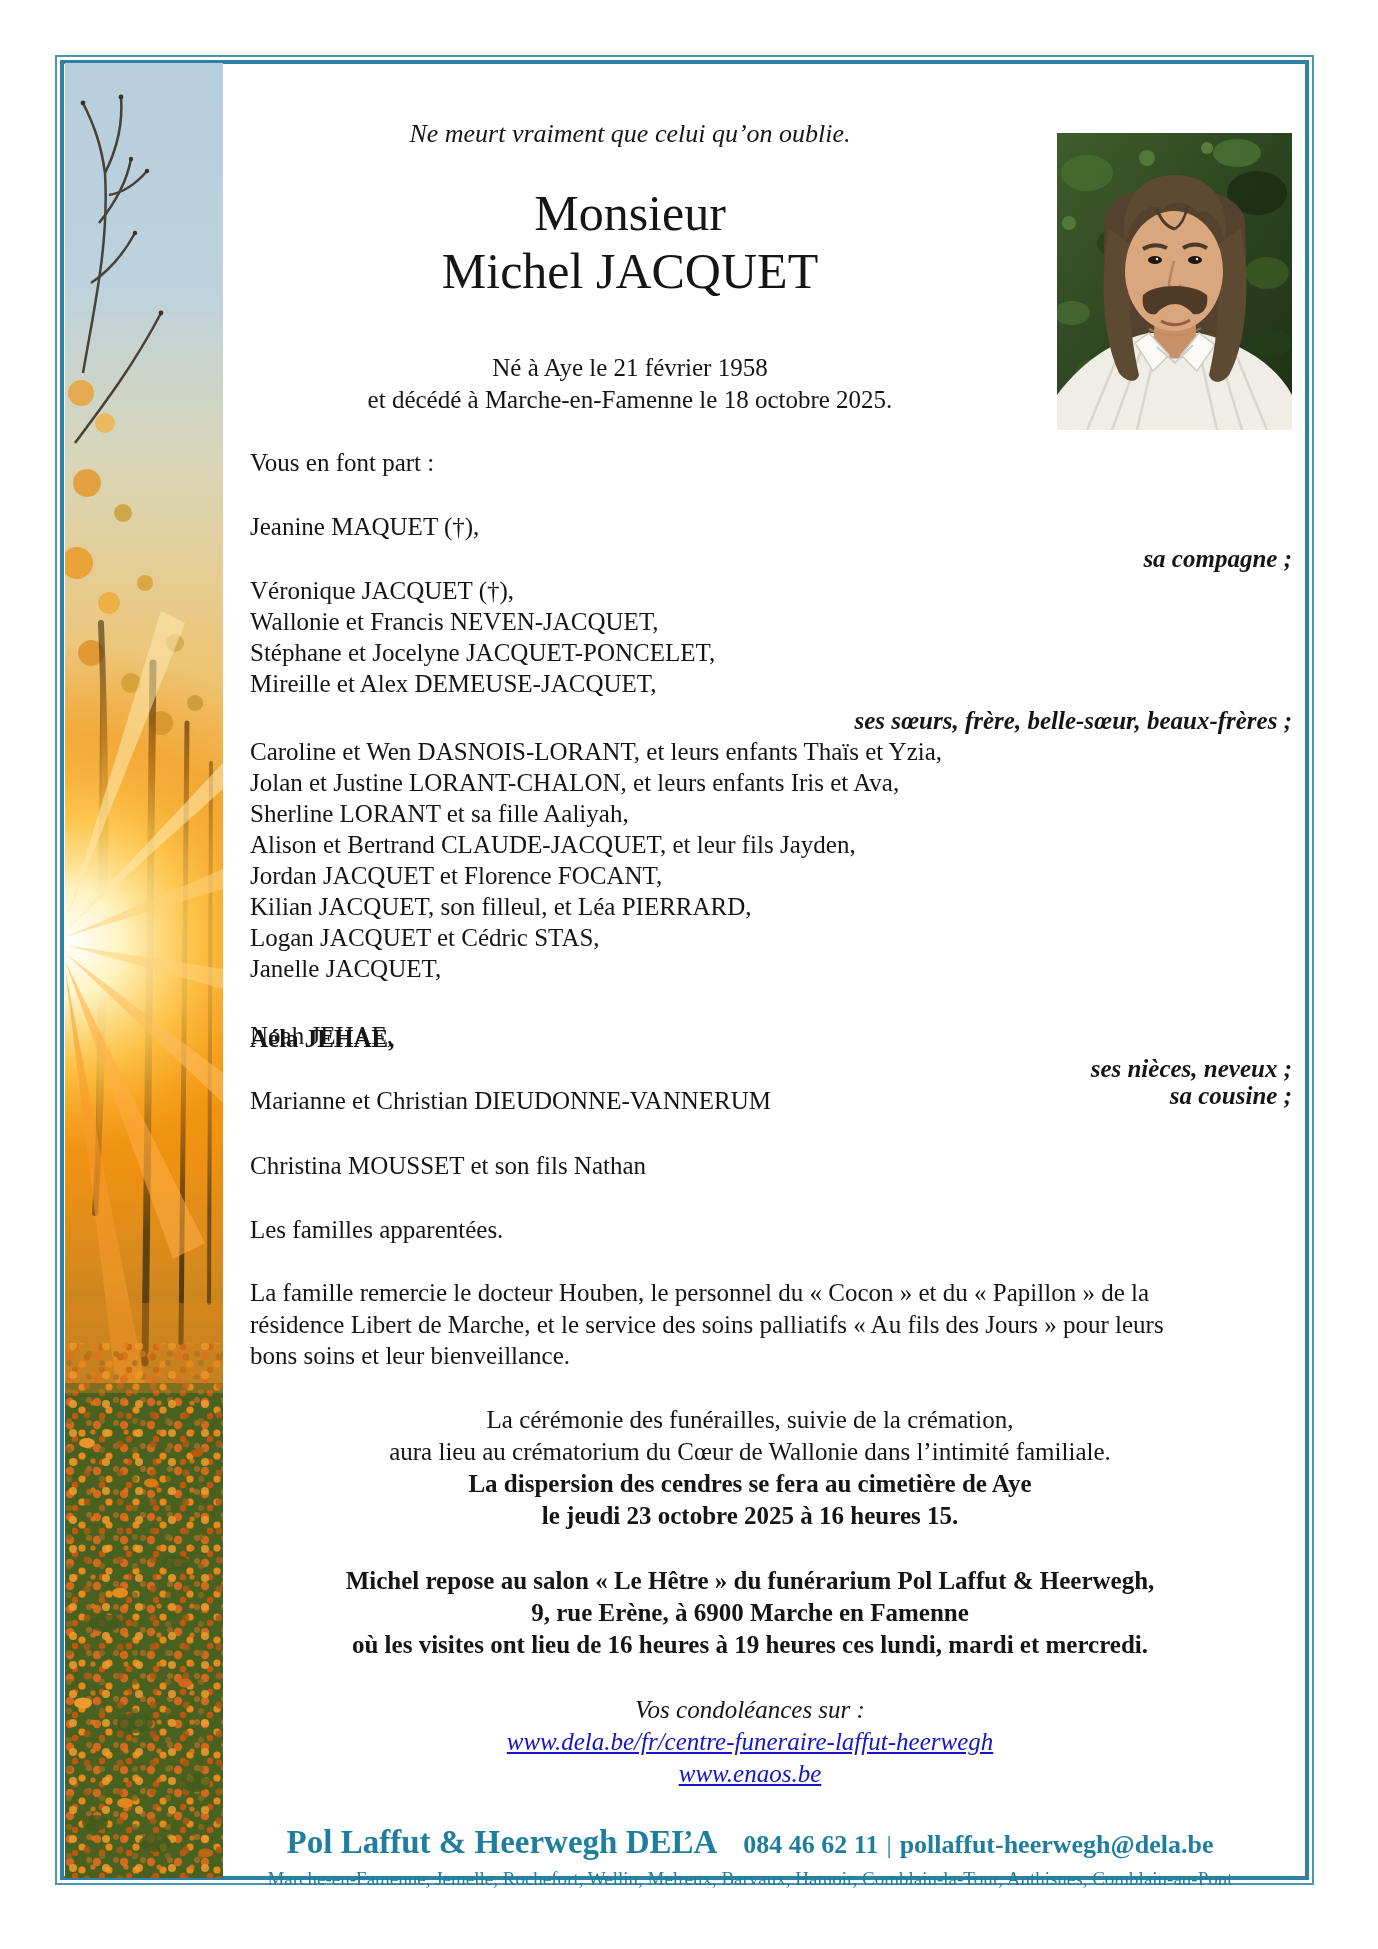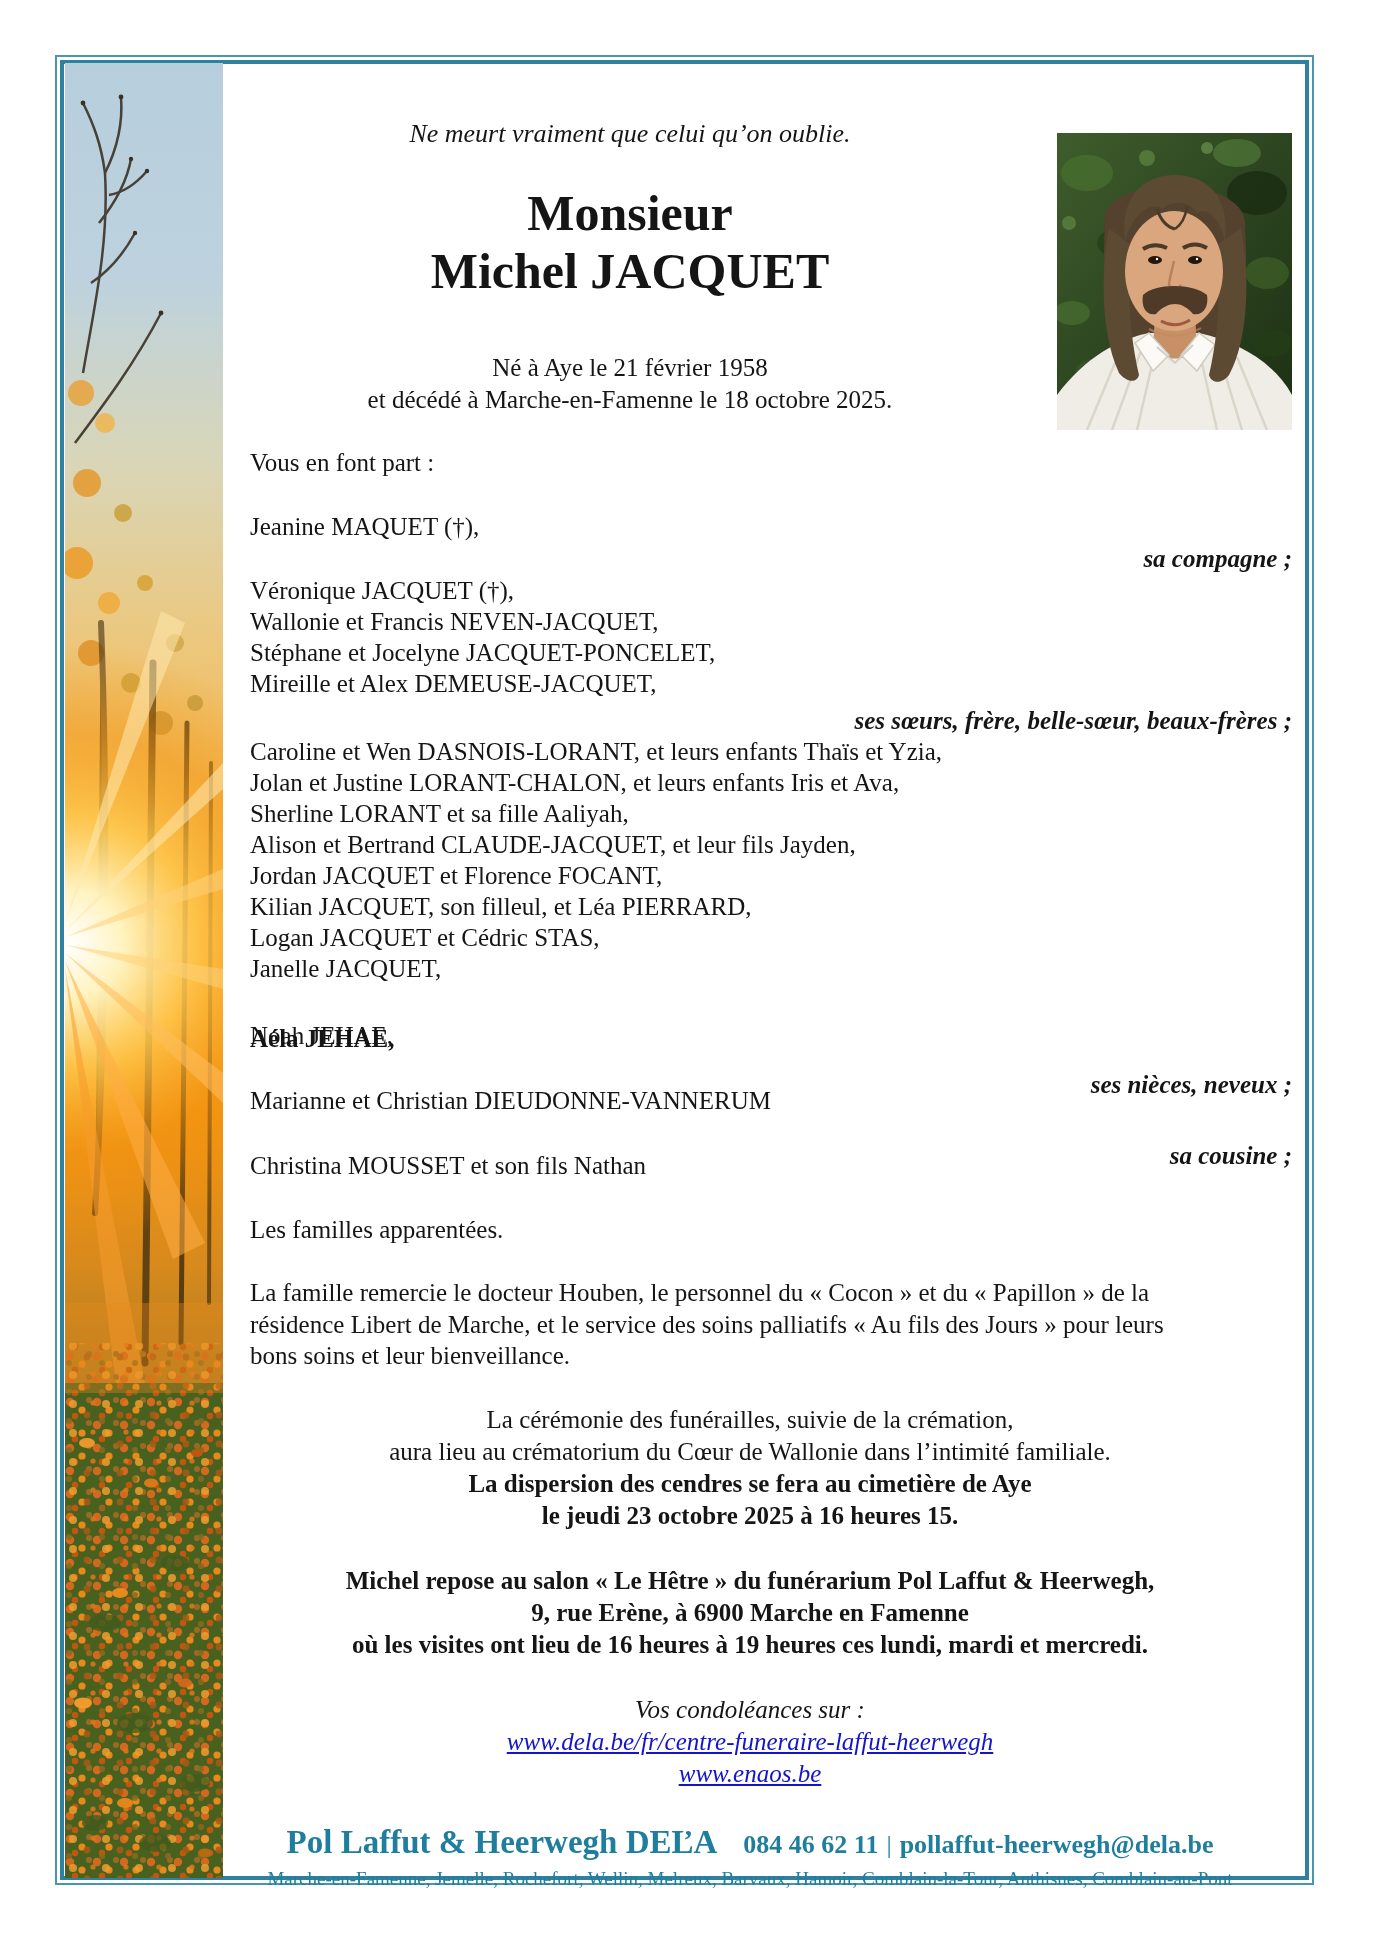--- a/index.html
+++ b/index.html
@@ -15,21 +15,21 @@
     position:absolute; left:3px; top:3px; right:3px; bottom:3px;
     border:4px solid #2f819f;
   }
   .sidebar-photo { position:absolute; left:65px; top:63px; width:158px; height:1815px; }
   .portrait-photo { position:absolute; left:1057px; top:133px; width:235px; height:297px; }
   .line { position:absolute; white-space:nowrap; font-size:25px; line-height:32px; height:32px; }
   .lf { left:250px; text-align:left; }
   .rt { right:86px; text-align:right; font-weight:bold; font-style:italic; }
   .hdr { position:absolute; left:250px; width:760px; text-align:center; white-space:nowrap; }
   .quote { font-style:italic; font-size:26px; }
-  .hdr-big { font-weight:bold; font-size:50px; line-height:54px; height:54px; }
+  .hdr-big { font-weight:normal; font-size:50px; line-height:54px; height:54px; }
   .ctr { position:absolute; left:235px; width:1030px; text-align:center; }
   .ctr .cline { font-size:25px; line-height:32px; white-space:nowrap; }
   .b { font-weight:bold; }
   .i { font-style:italic; }
   a.doc-link { color:#1414c8; text-decoration:underline; font-style:italic; font-size:25px; line-height:32px; display:block; }
   .footer-main { font-size:33px; line-height:40px; font-weight:bold; color:#1f7e9d; white-space:nowrap; }
   .footer-contact { font-size:26px; margin-left:26px; font-weight:bold; }
   .footer-sep { margin:0 8px; font-weight:normal; }
   .footer-towns { font-size:19px; line-height:24px; color:#1f7e9d; margin-top:2px; white-space:nowrap; }
 </style>
@@ -235,24 +235,24 @@
   <div class="line lf" style="top:736px;">Caroline et Wen DASNOIS-LORANT, et leurs enfants Thaïs et Yzia,</div>
   <div class="line lf" style="top:767px;text-align:right;">Jolan et Justine LORANT-CHALON, et leurs enfants Iris et Ava,</div>
   <div class="line lf" style="top:798px;">Sherline LORANT et sa fille Aaliyah,</div>
   <div class="line lf" style="top:829px;">Alison et Bertrand CLAUDE-JACQUET, et leur fils Jayden,</div>
   <div class="line lf" style="top:860px;">Jordan JACQUET et Florence FOCANT,</div>
   <div class="line lf" style="top:891px;">Kilian JACQUET, son filleul, et Léa PIERRARD,</div>
   <div class="line lf" style="top:922px;">Logan JACQUET et Cédric STAS,</div>
   <div class="line lf" style="top:953px;">Janelle JACQUET,</div>
   <div class="line lf" style="top:1023px;font-weight:bold;">Aéla JEHAE,</div>
   <div class="line lf" style="top:1020px;">Noah JEHAE,</div>
-  <div class="line rt" style="top:1053px;margin-top:16px;">ses nièces, neveux ;</div>
+  <div class="line rt" style="top:1053px;">ses nièces, neveux ;</div>
 
   <div class="line lf" style="top:1085px;">Marianne et Christian DIEUDONNE-VANNERUM</div>
-  <div class="line rt" style="top:1140px;">sa cousine ;</div>
+  <div class="line rt" style="top:1080px;">sa cousine ;</div>
 
   <div class="line lf" style="top:1150px;">Christina MOUSSET et son fils Nathan</div>
   <div class="line lf" style="top:1214px;">Les familles apparentées.</div>
 
   <div class="line lf" style="top:1277px;">La famille remercie le docteur Houben, le personnel du « Cocon » et du « Papillon » de la</div>
   <div class="line lf" style="top:1309px;">résidence Libert de Marche, et le service des soins palliatifs « Au fils des Jours » pour leurs</div>
   <div class="line lf" style="top:1340px;">bons soins et leur bienveillance.</div>
 
   <div class="ctr" style="top:1404px;">
     <div class="cline">La cérémonie des funérailles, suivie de la crémation,</div>

